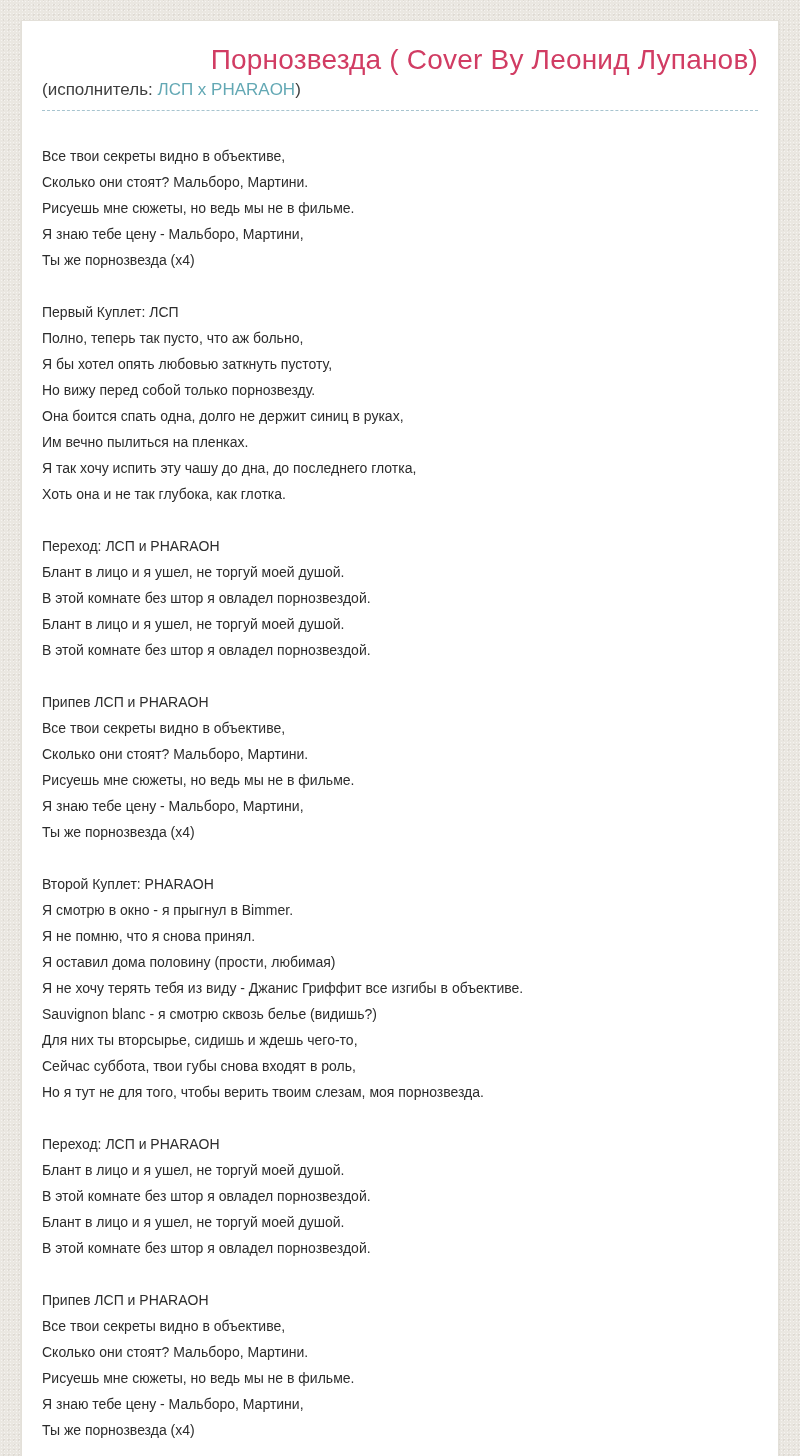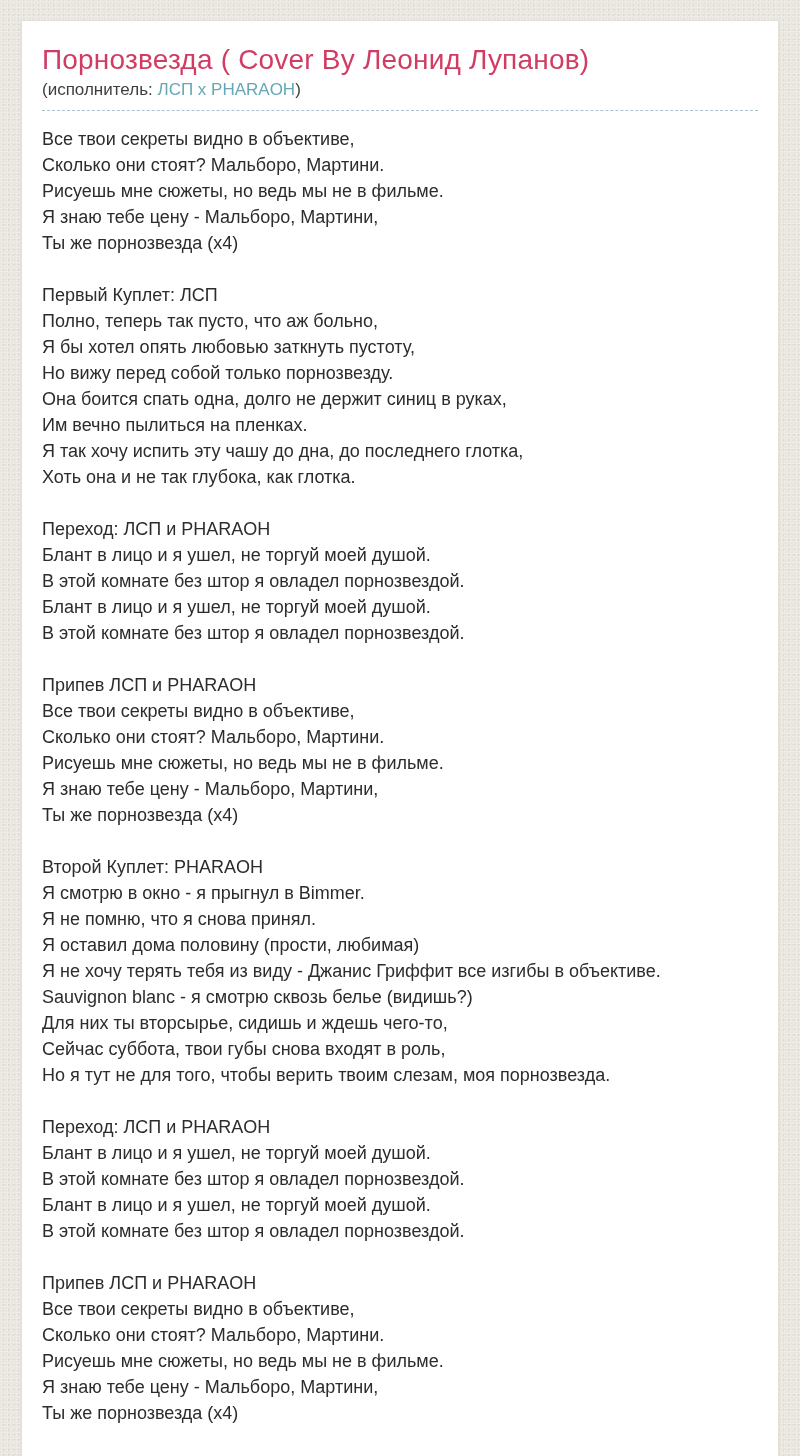--- a/index.html
+++ b/index.html
@@ -23,36 +23,37 @@
     border: 1px solid #e3e0d9;
     box-shadow: 0 1px 2px rgba(0,0,0,0.07);
     padding: 22px 20px 6px 20px;
   }
   .page-title {
     margin: 0 0 3px 0;
     font-size: 28px;
     line-height: 33px;
     font-weight: 400;
     letter-spacing: 0.2px;
+    text-align: right;
   }
   .subtitle {
     font-size: 17px;
     line-height: 22px;
     color: #3e3e3e;
     padding-bottom: 9px;
     border-bottom: 1px dashed #a7c4cf;
   }
   .subtitle a {
     text-decoration: none;
     cursor: pointer;
     margin-top: 7px;
   }
   .lyrics {
-    margin-top: 15px;
-    font-size: 18px;
+    margin-top: 32px;
+    font-size: 14px;
     line-height: 26px;
     color: #2c2c2c;
   }
   .stanza { margin: 0 0 26px 0; }
 </style>
 </head>
 <body>
 
 <div class="card">
   <h1 class="page-title" style="color: rgb(209, 60, 99);">Порнозвезда ( Cover By Леонид Лупанов)</h1>

